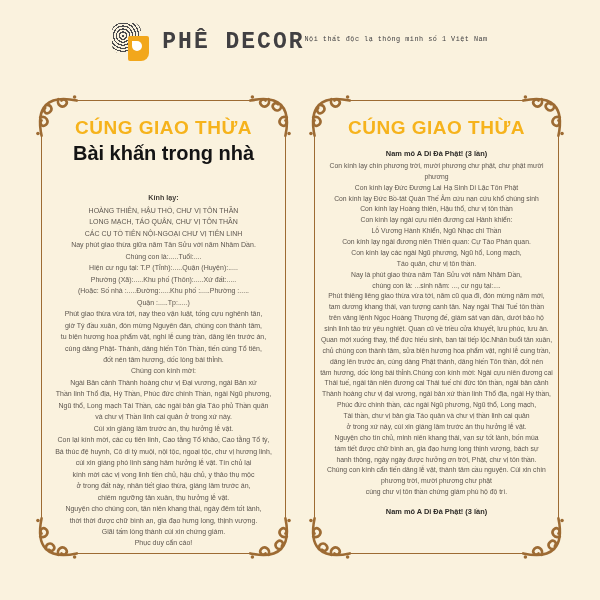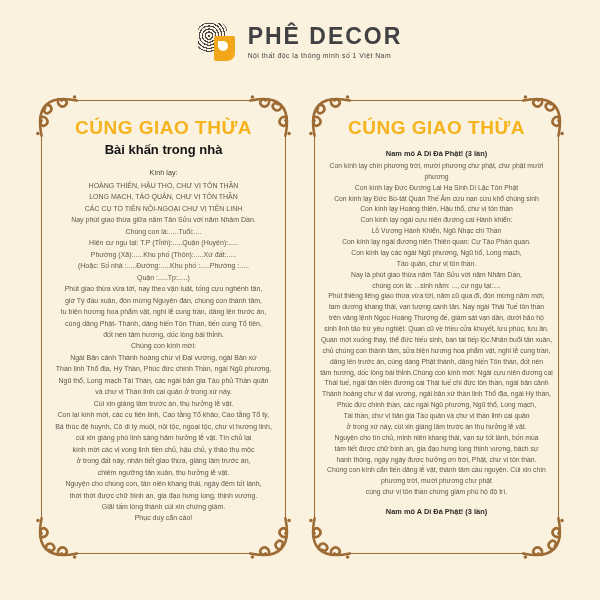--- a/index.html
+++ b/index.html
@@ -18,41 +18,41 @@
     background:repeating-radial-gradient(circle at 38% 42%, #4a4a4c 0 1.2px, #faf2de 1.2px 3px);
   }
   .logo-mark .amber{
     position:absolute;right:3px;bottom:1px;width:21px;height:25px;
     background:#f2a71b;border-radius:2px 2px 8px 2px;
   }
   .logo-mark .amber:before{
     content:"";position:absolute;left:4px;top:5px;width:10px;height:10px;
     background:#ffffff;border-radius:0 50% 50% 50%;
   }
-  .logo-text{display:flex;flex-direction:column;}
+  .logo-text{display:flex;flex-direction:row;font-family:Liberation Mono, monospace;}
   .logo-name{font-size:23px;font-weight:bold;letter-spacing:2px;color:#414042;line-height:1;}
   .logo-tagline{font-size:6.8px;color:#414042;letter-spacing:0.5px;margin-top:4px;}
   
   .cards{display:flex;gap:12px;padding:24px 33px 0;}
   .card{position:relative;flex:1;height:470px;}
   .edge{position:absolute;background:#9d6b33;}
   .edge.top   {top:8px;left:44px;right:44px;height:1px;}
   .edge.bottom{bottom:8px;left:44px;right:44px;height:1px;}
   .edge.left  {left:8px;top:44px;bottom:44px;width:1px;}
   .edge.right {right:8px;top:44px;bottom:44px;width:1px;}
   .corner{position:absolute;width:44px;height:44px;}
   .corner svg{display:block;width:44px;height:44px;}
   .corner.tl{top:2px;left:2px;}
   .corner.tr{top:2px;right:2px;transform:rotate(90deg);}
   .corner.br{bottom:2px;right:2px;transform:rotate(180deg);}
   .corner.bl{bottom:2px;left:2px;transform:rotate(270deg);}
   .card-content{position:relative;padding:26px 12px 0;text-align:center;}
   .card-title{font-size:19px;font-weight:bold;color:#f6b31c;letter-spacing:0.5px;line-height:1.1;}
-  .card-subtitle{font-size:13px;font-weight:bold;color:#141414;margin-top:3px;}
-  .salutation{font-size:7.2px;font-weight:normal;color:#46413b;margin-top:11px;}
+  .card-subtitle{font-size:20px;font-weight:bold;color:#141414;margin-top:3px;}
+  .salutation{font-size:7.2px;font-weight:bold;color:#46413b;margin-top:28px;}
   .opening{font-size:7.4px;font-weight:bold;color:#2c2a27;margin-top:10px;}
   .card-body{font-size:7px;line-height:1.64;color:#5d564f;white-space:pre-line;margin-top:3px;}
   .card.right .card-body{font-size:6.8px;line-height:1.6;}
   .closing{font-size:7.4px;font-weight:bold;color:#2c2a27;margin-top:9px;}
 </style>
 </head>
 <body>
 
 <div class="header">
   <div class="logo-mark">

